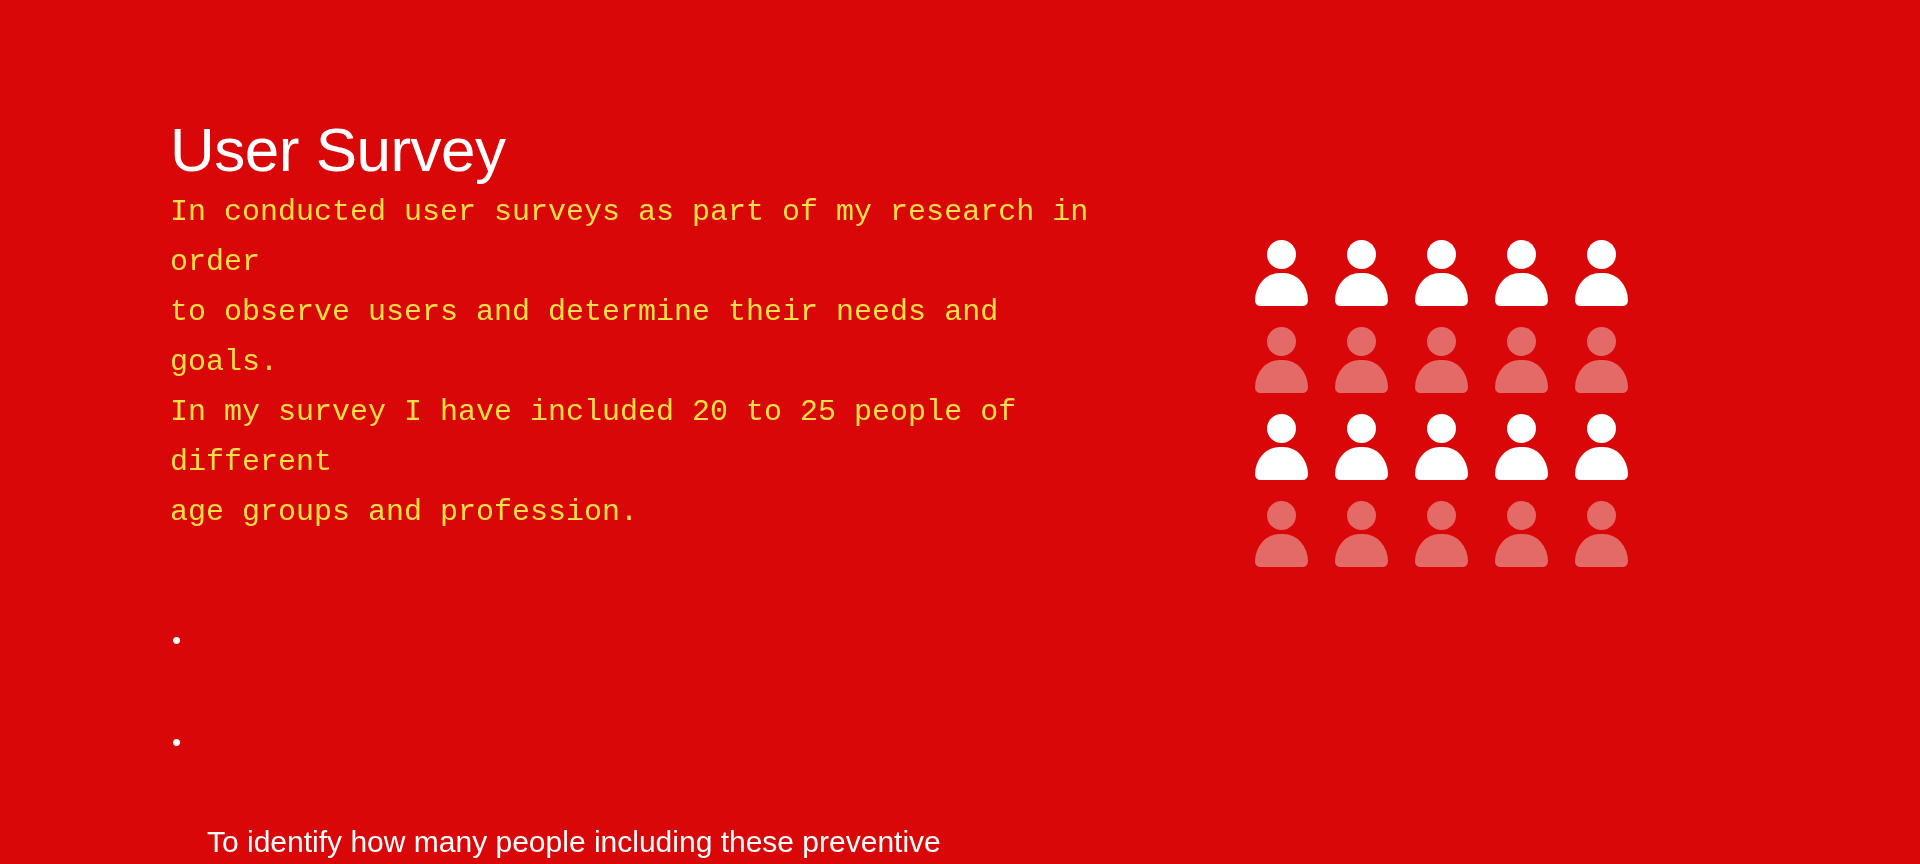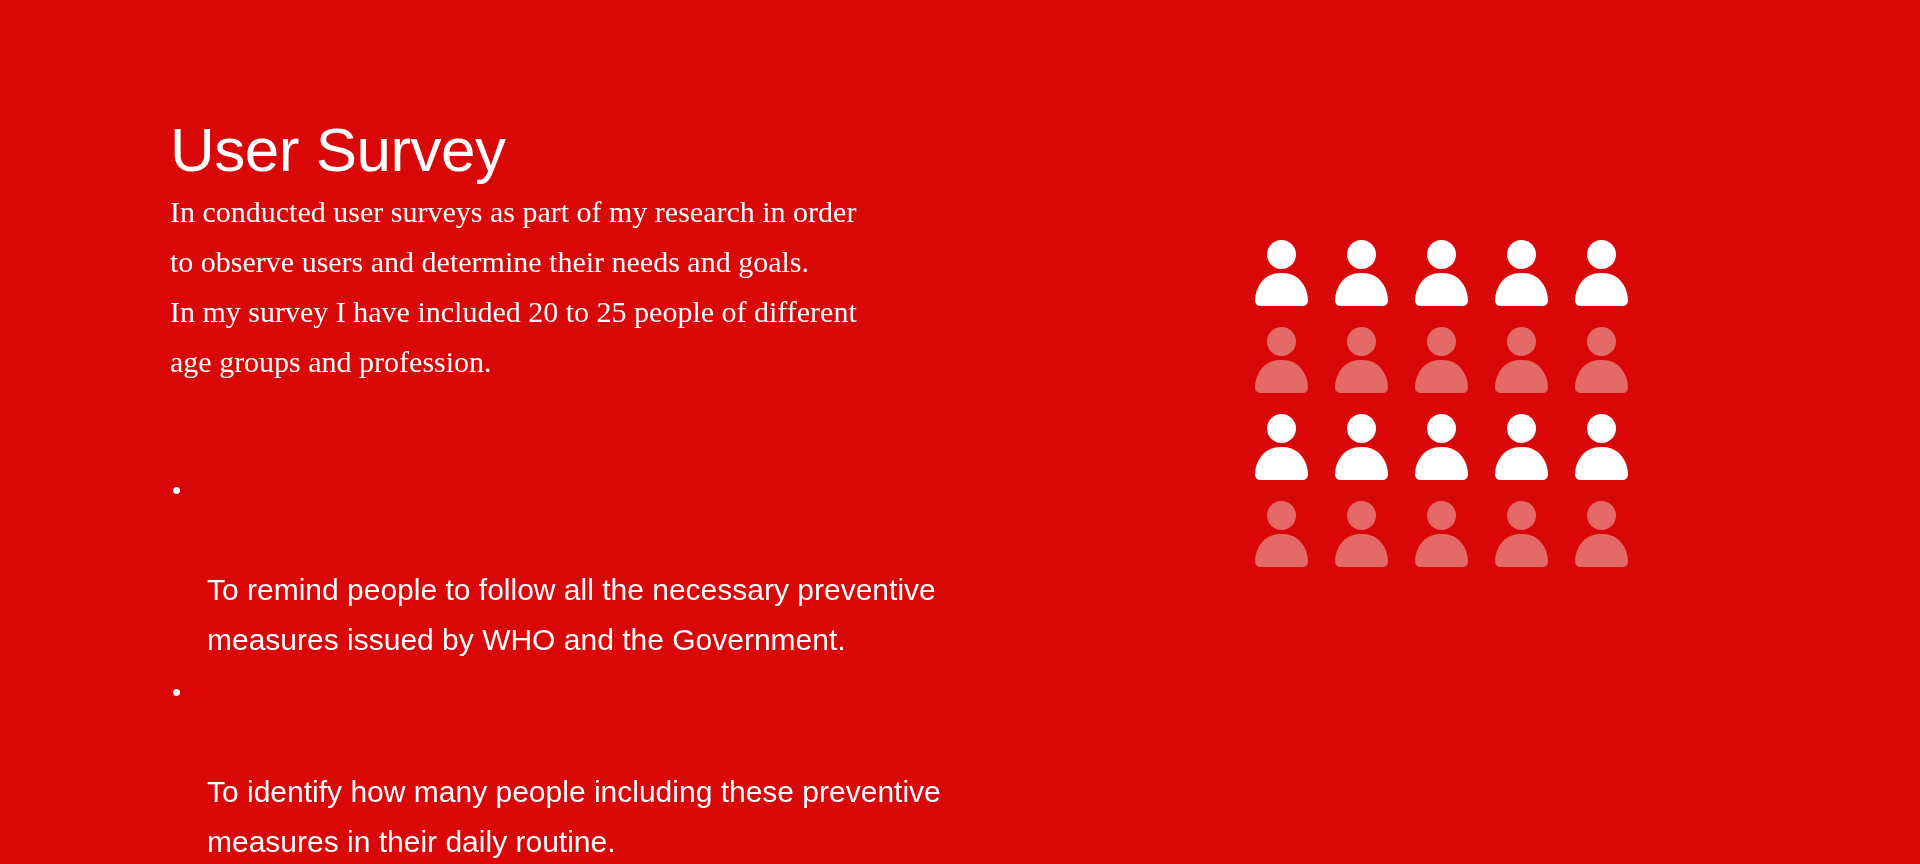--- a/index.html
+++ b/index.html
@@ -35,22 +35,22 @@
     font-family: "Liberation Sans", sans-serif;
     font-size: 62px;
     font-weight: 400;
     line-height: 1.02;
     letter-spacing: -0.5px;
     margin: 0 0 6px 0;
     white-space: pre;
   }
 
   .body-paragraph {
-    color: #ffffff;
-    font-family: Liberation Serif, serif;
+    color: #fde047;
+    font-family: Liberation Mono, monospace;
     font-size: 30px;
     font-weight: 400;
     line-height: 50px;
     margin: 0;
     white-space: pre-line;
   }
 
   .goals-block {
     margin-top: 78px;
   }
@@ -144,22 +144,20 @@
 to observe users and determine their needs and goals.
 In my survey I have included 20 to 25 people of different
 age groups and profession.</p>
 
     <div class="goals-block">
 
 
       <ul class="goals-list">
         <li class="goal-item">
           <span class="goal-bullet">•</span>
-          <span>To remind people to follow all the necessary preventive
-measures issued by WHO and the Government.</span>
         </li>
         <li class="goal-item">
           <span class="goal-bullet">•</span>
           <span>To identify how many people including these preventive
 measures in their daily routine.</span>
         </li>
       </ul>
 
     </div>
   </div>

